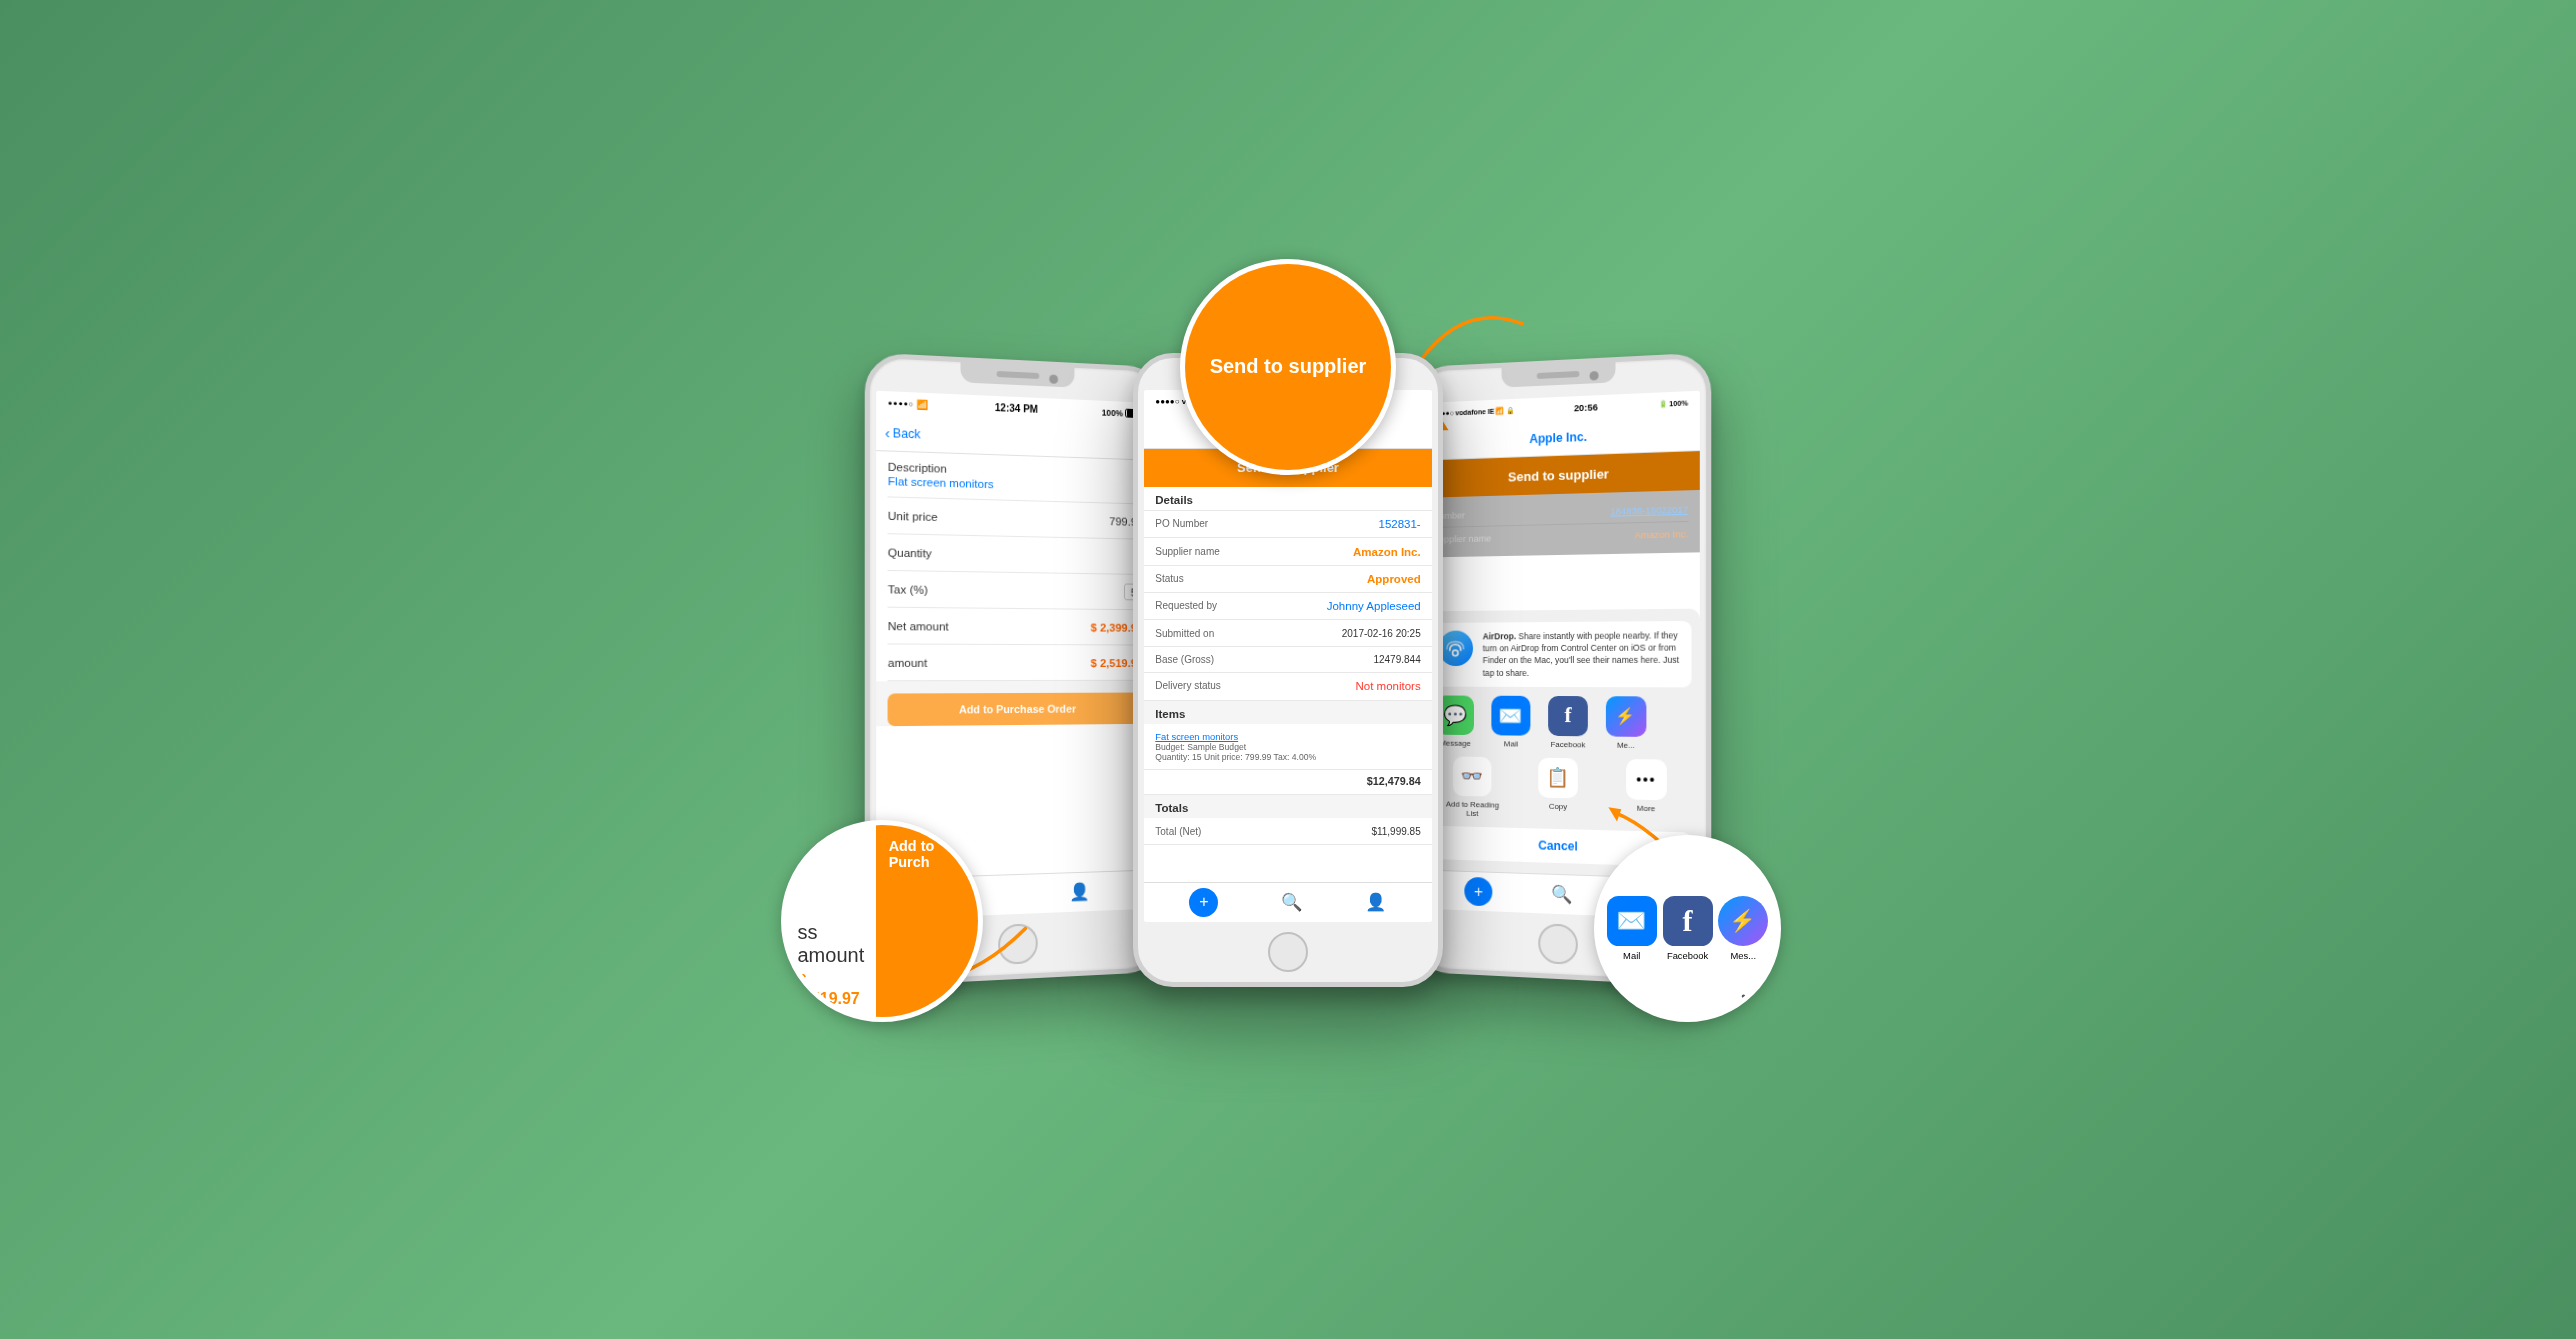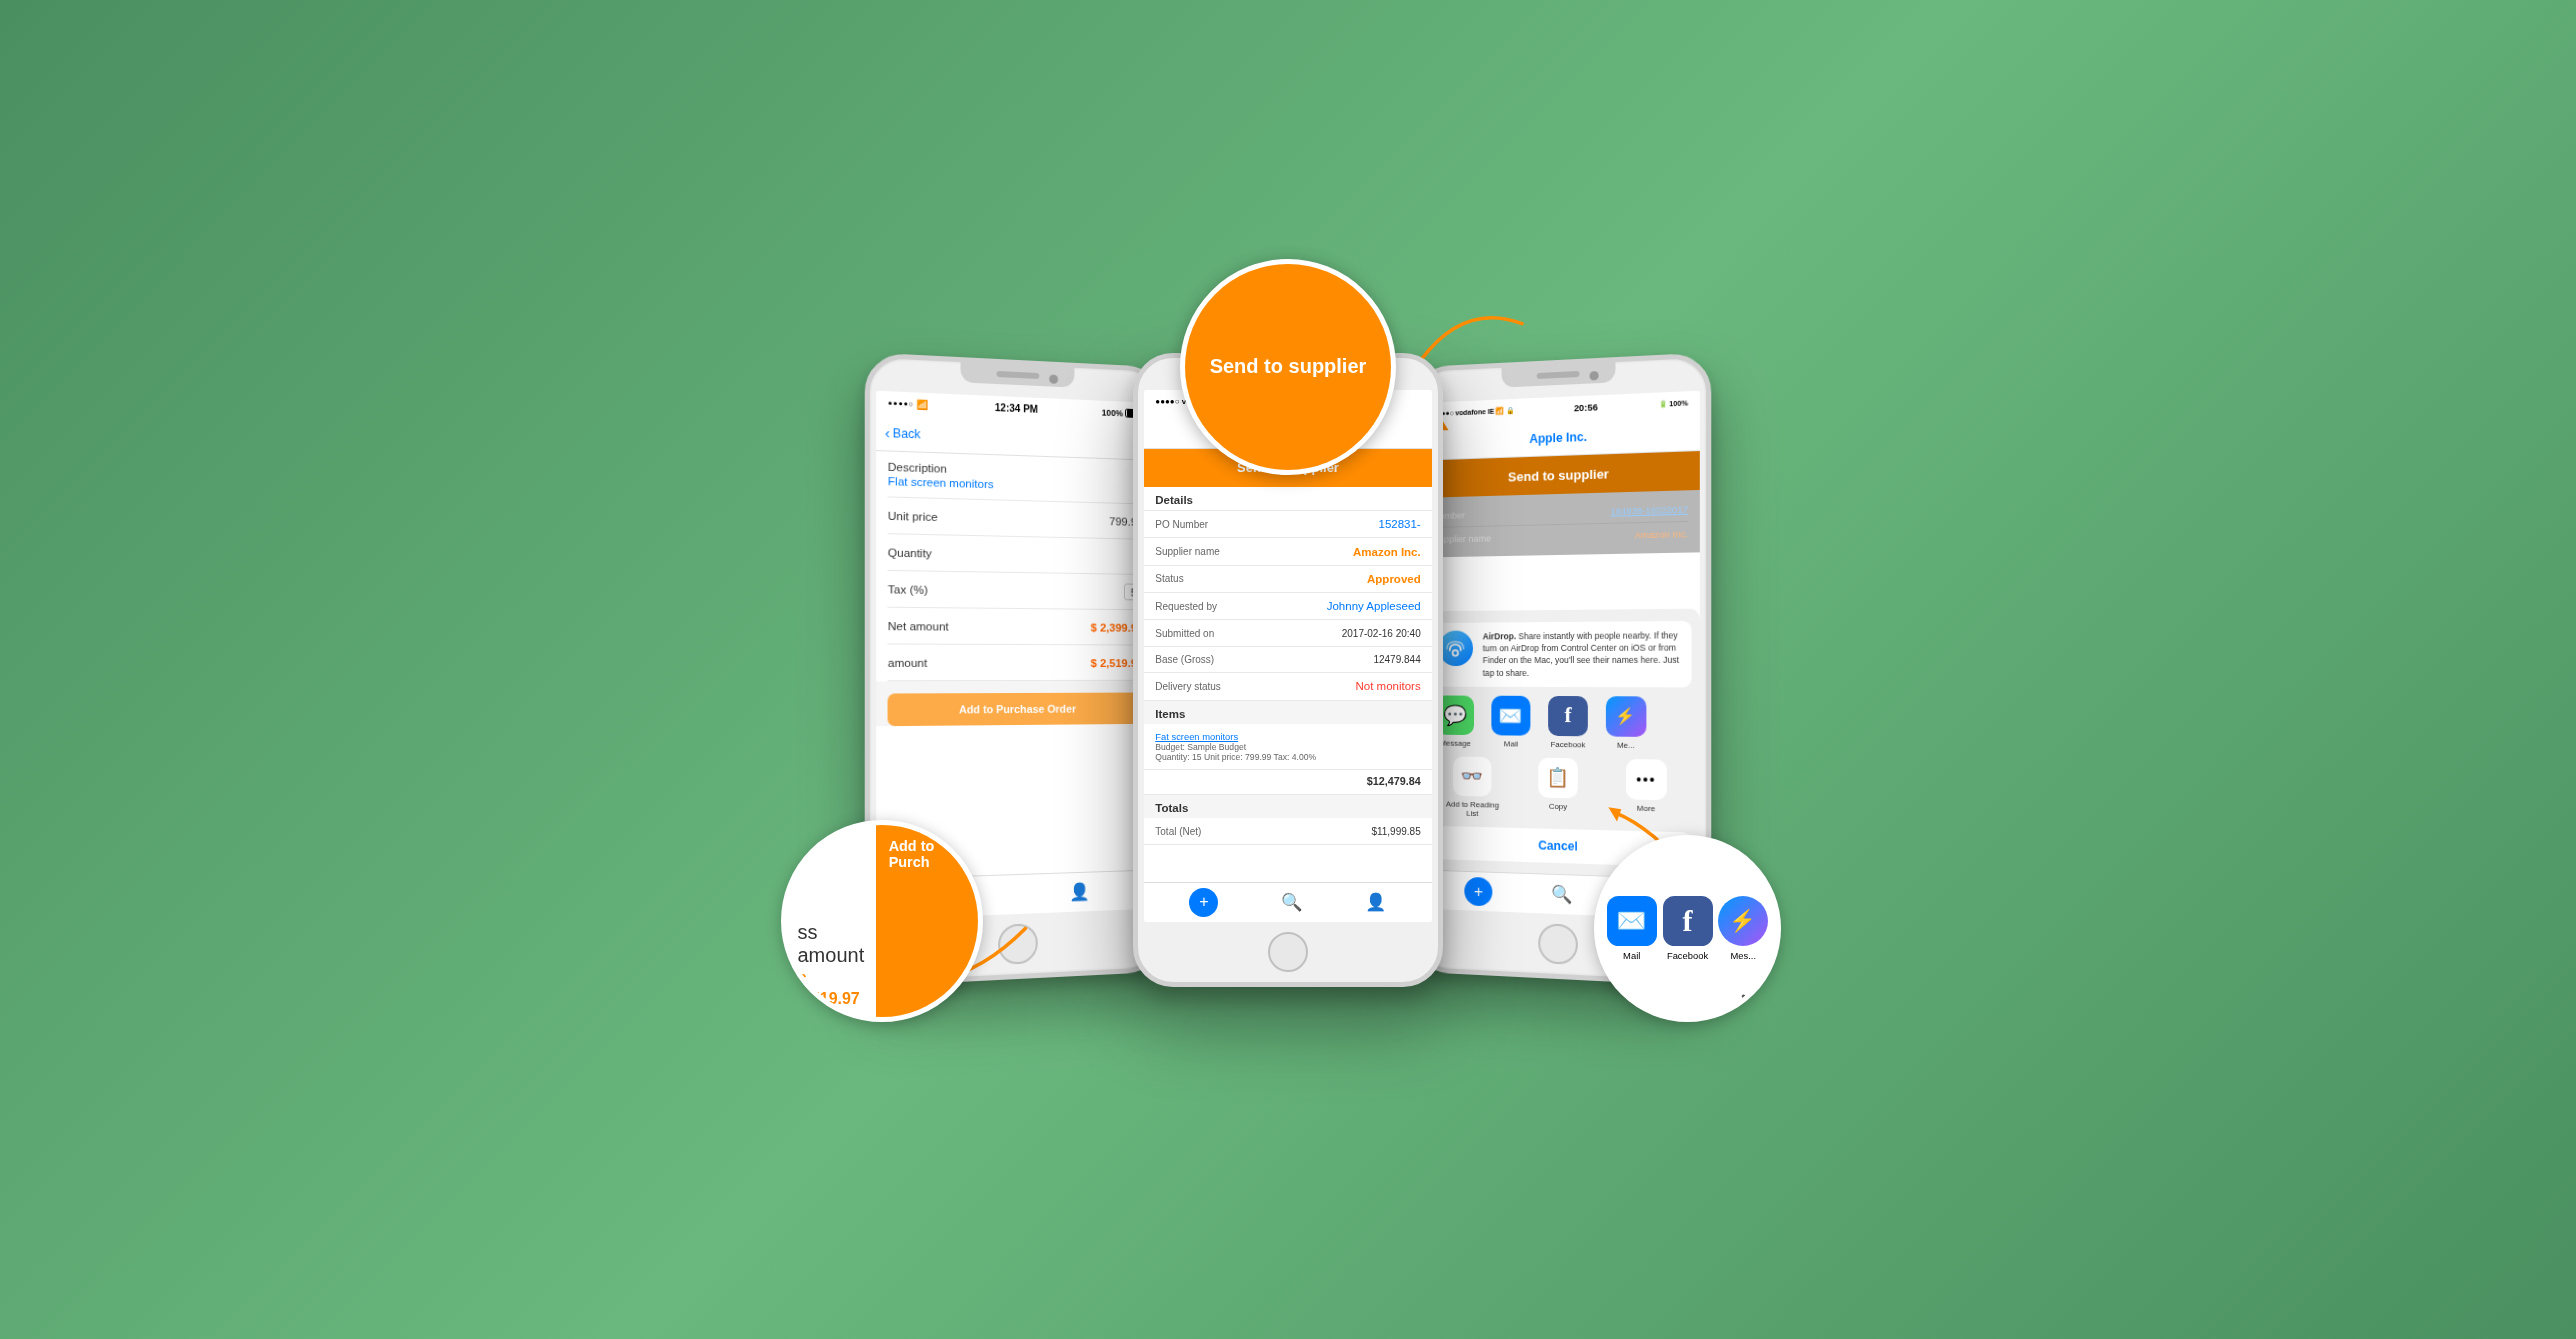--- a/index.html
+++ b/index.html
@@ -246,21 +246,21 @@
     }
 
     .tab-icon {
       font-size: 17.3px;
       color: #007AFF;
     }
 
     
     .detail-row {
       display: flex;
-      align-items: center;
+      align-items: flex-start;
       justify-content: space-between;
       padding: 7.2px 11.5px;
       border-bottom: 0.7px solid #e8e8e8;
       background: #fff;
     }
 
     .detail-label {
       font-size: 10px;
       color: #666;
       flex: 1;
@@ -625,21 +625,21 @@
             <span class="detail-value-orange">Approved</span>
           </div>
 
           <div class="detail-row">
             <span class="detail-label">Requested by</span>
             <span class="detail-value-blue">Johnny Appleseed</span>
           </div>
 
           <div class="detail-row">
             <span class="detail-label">Submitted on</span>
-            <span class="detail-value">2017-02-16 20:40</span>
+            <span class="detail-value">2017-02-16 20:25</span>
           </div>
 
           <div class="detail-row">
             <span class="detail-label">Base (Gross)</span>
             <span class="detail-value">12479.844</span>
           </div>
 
           <div class="detail-row">
             <span class="detail-label">Delivery status</span>
             <span class="detail-value-red" style="color:#FF3B30;">Not monitors</span>

